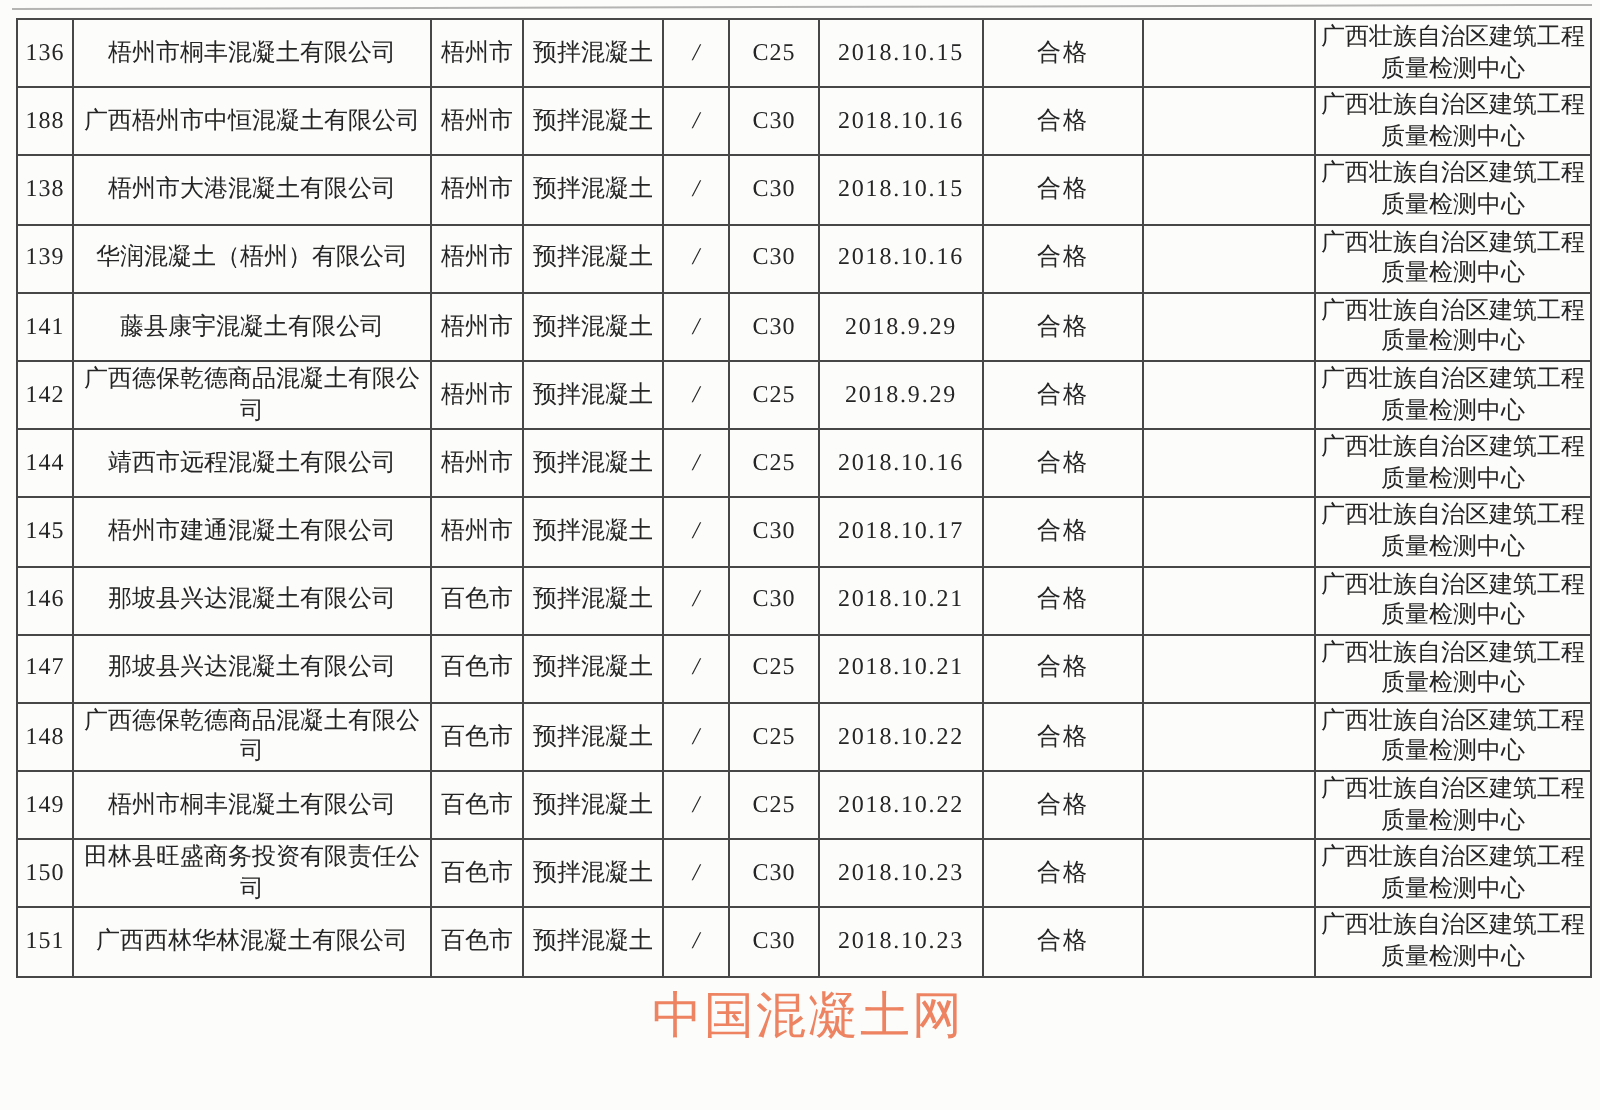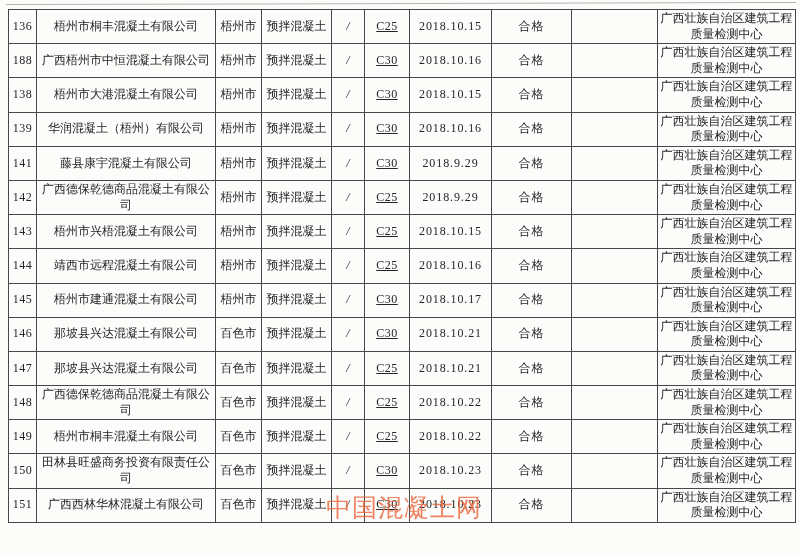--- a/index.html
+++ b/index.html
@@ -38,21 +38,21 @@
     padding:1px 2px;
     height:29px;
     word-break:break-all;
     line-height:1.3;
   }
   td.col-no{font-size:12.5px;letter-spacing:0.5px;}
   td.col-company{font-size:11.5px;}
   td.col-city{font-size:12px;}
   td.col-product{font-size:12px;}
   td.col-spec{font-size:12px;font-style:italic;}
-  td.col-grade{font-size:12px;letter-spacing:0.5px;text-decoration:underline;}
+  td.col-grade{font-size:12px;letter-spacing:0.5px;}
   td.col-date{font-size:12px;letter-spacing:0.9px;white-space:nowrap;}
   td.col-result{font-size:12px;letter-spacing:1px;}
   td.col-agency{font-size:11.5px;line-height:1.35;}
   .watermark{
     position:absolute;
     left:326px;top:491px;
     font-size:25px;
     letter-spacing:1px;
     font-weight:normal;
     color:rgba(233,104,62,0.82);
@@ -148,32 +148,20 @@
           <td class="col-city">梧州市</td>
           <td class="col-product">预拌混凝土</td>
           <td class="col-spec">/</td>
           <td class="col-grade">C25</td>
           <td class="col-date">2018.9.29</td>
           <td class="col-result">合格</td>
           <td class="col-remark"></td>
           <td class="col-agency">广西壮族自治区建筑工程质量检测中心</td>
         </tr>
         <tr>
-          <td class="col-no">143</td>
-          <td class="col-company">梧州市兴梧混凝土有限公司</td>
-          <td class="col-city">梧州市</td>
-          <td class="col-product">预拌混凝土</td>
-          <td class="col-spec">/</td>
-          <td class="col-grade">C25</td>
-          <td class="col-date">2018.10.15</td>
-          <td class="col-result">合格</td>
-          <td class="col-remark"></td>
-          <td class="col-agency">广西壮族自治区建筑工程质量检测中心</td>
-        </tr>
-        <tr>
           <td class="col-no">144</td>
           <td class="col-company">靖西市远程混凝土有限公司</td>
           <td class="col-city">梧州市</td>
           <td class="col-product">预拌混凝土</td>
           <td class="col-spec">/</td>
           <td class="col-grade">C25</td>
           <td class="col-date">2018.10.16</td>
           <td class="col-result">合格</td>
           <td class="col-remark"></td>
           <td class="col-agency">广西壮族自治区建筑工程质量检测中心</td>

